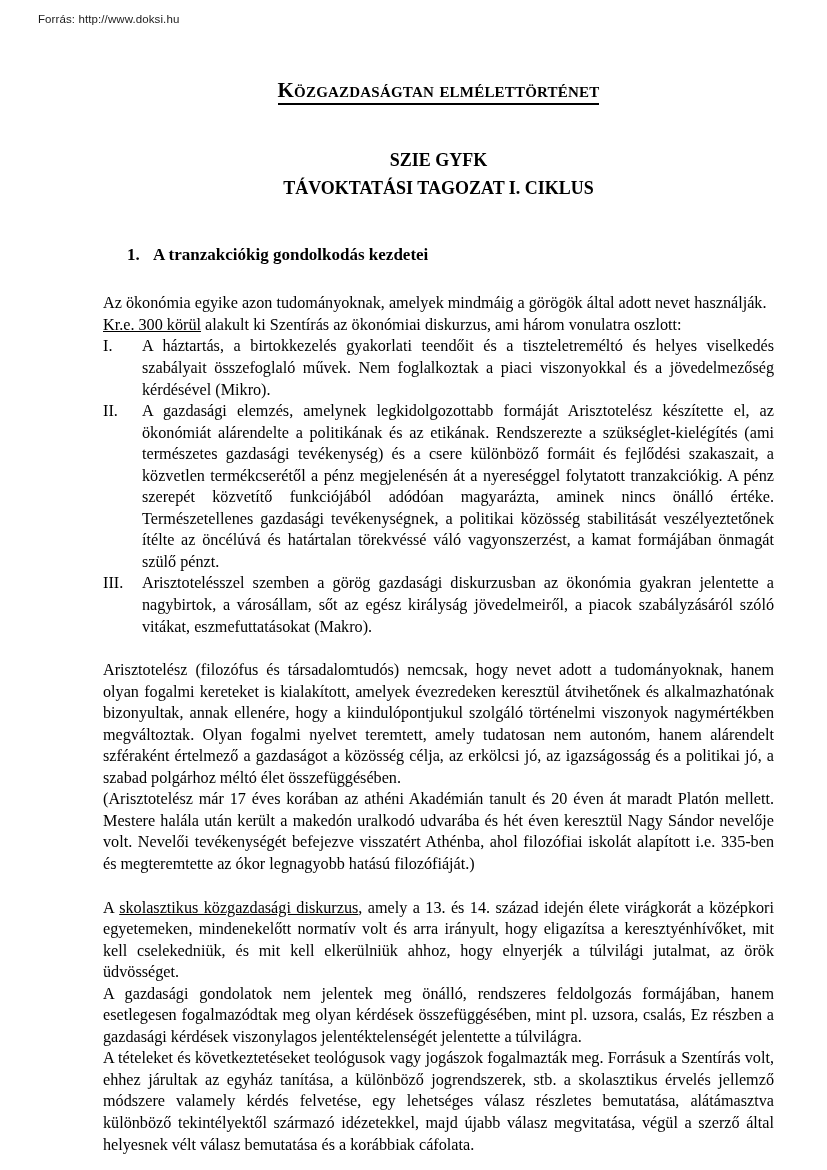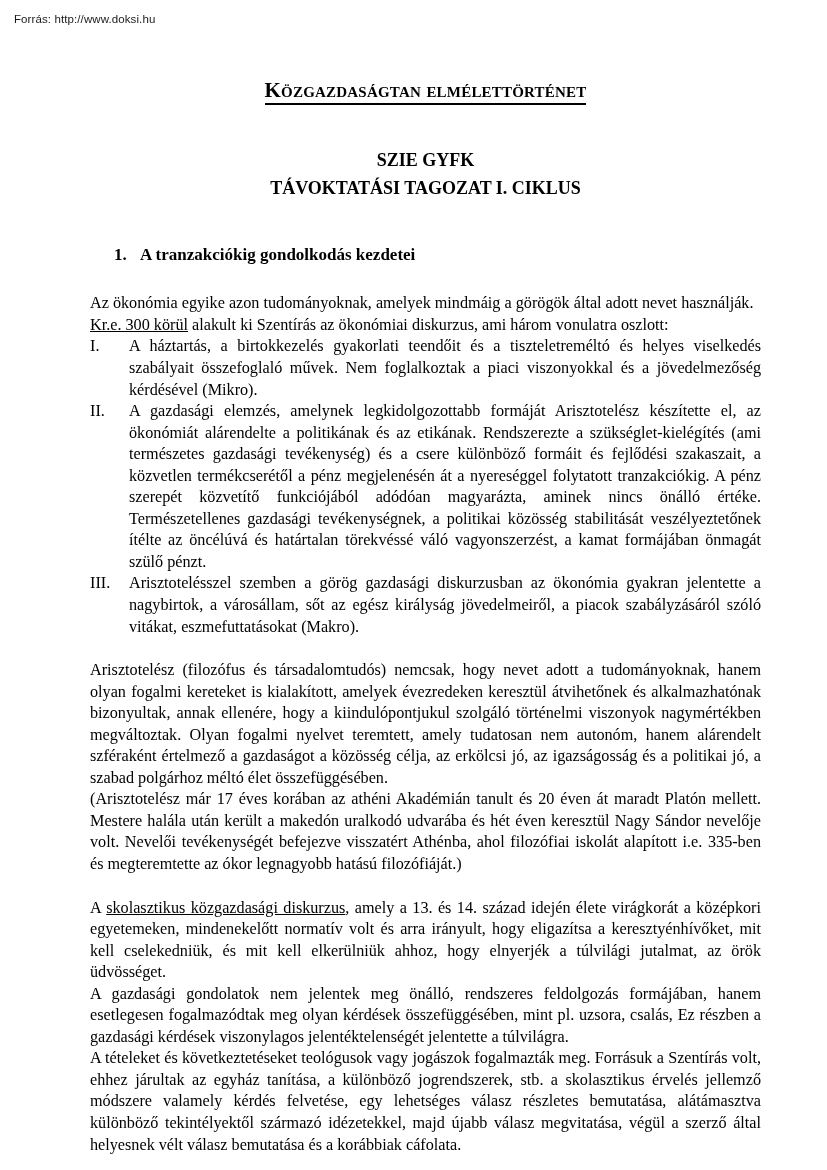--- a/index.html
+++ b/index.html
@@ -15,39 +15,40 @@
     color: #000000;
     position: relative;
     overflow: hidden;
   }
 
   .page {
     width: 661px;
     height: 1170px;
     box-sizing: border-box;
     position: relative;
+    margin-left: 24px;
   }
 
   
   .source-header {
     position: absolute;
     top: 13px;
     left: 14px;
     font-family: "Liberation Sans", "DejaVu Sans", sans-serif;
     font-size: 11.5px;
     line-height: 1.1;
     color: #1a1a1a;
     letter-spacing: 0.1px;
     white-space: nowrap;
   }
 
   
   .content {
     position: absolute;
-    left: 90px;
+    left: 79px;
     top: 0;
     width: 671px;
   }
 
   .doc-title {
     margin: 0;
     padding-top: 78px;
     text-align: center;
     font-size: 21px;
     font-weight: bold;

